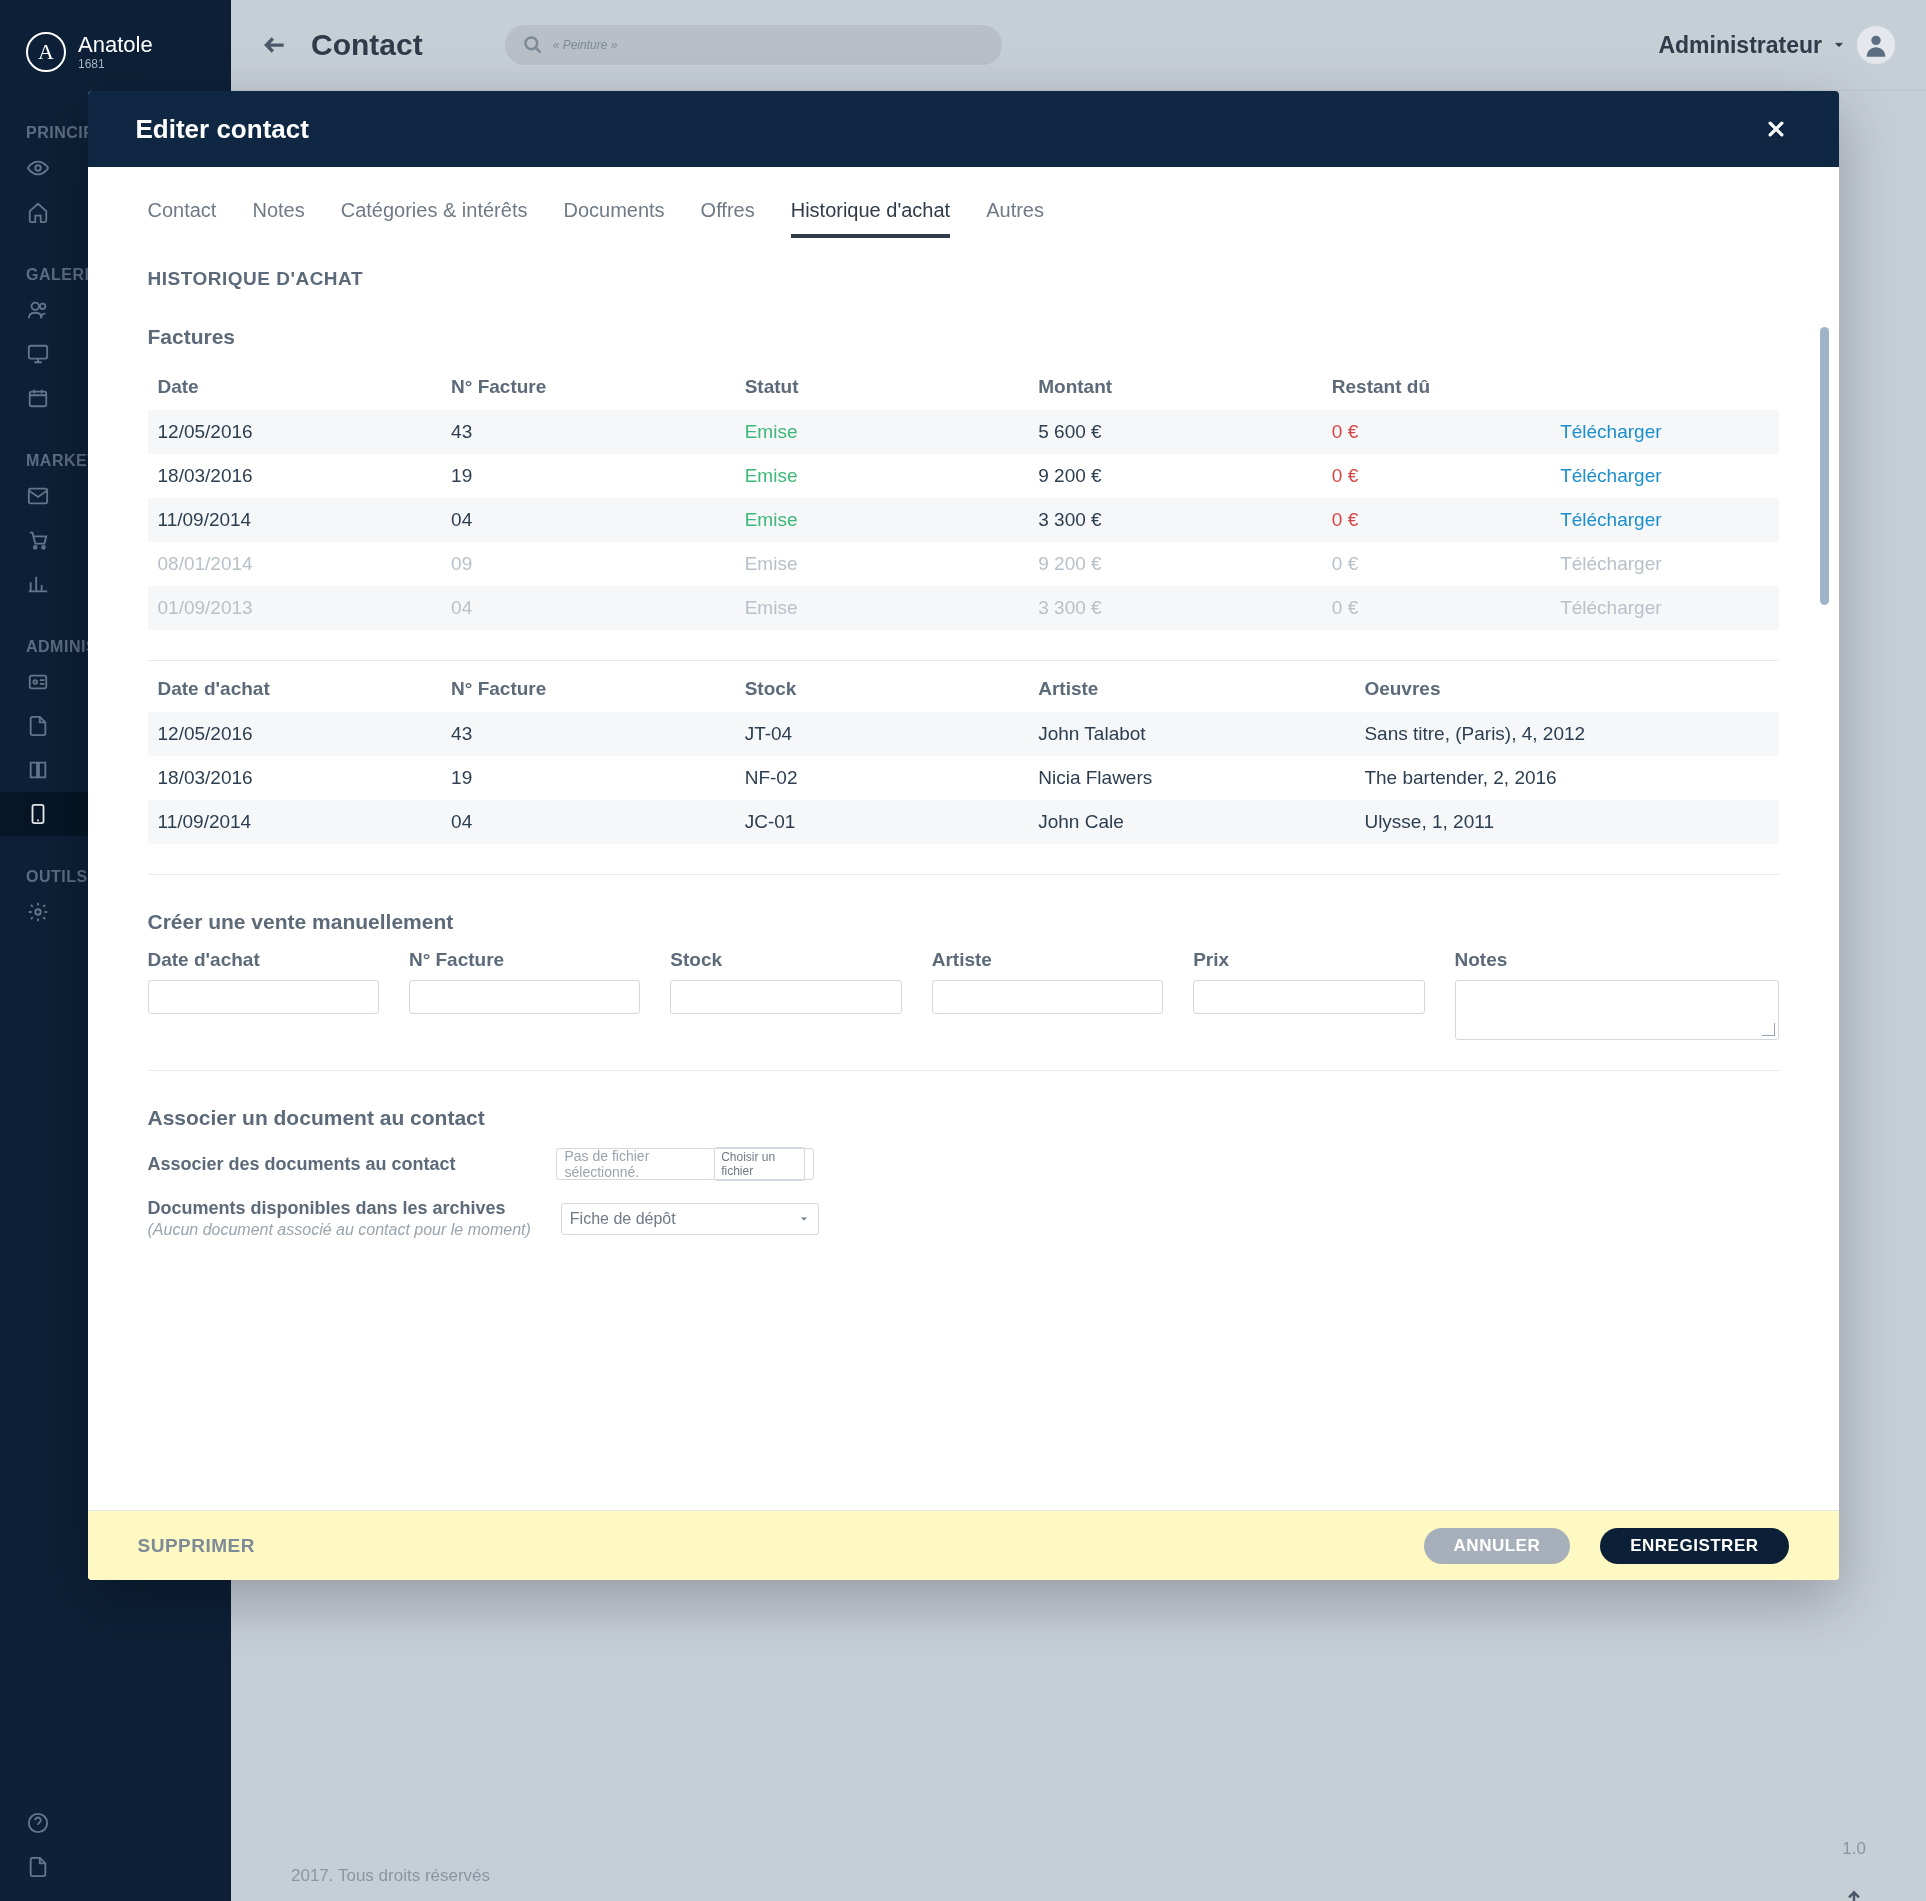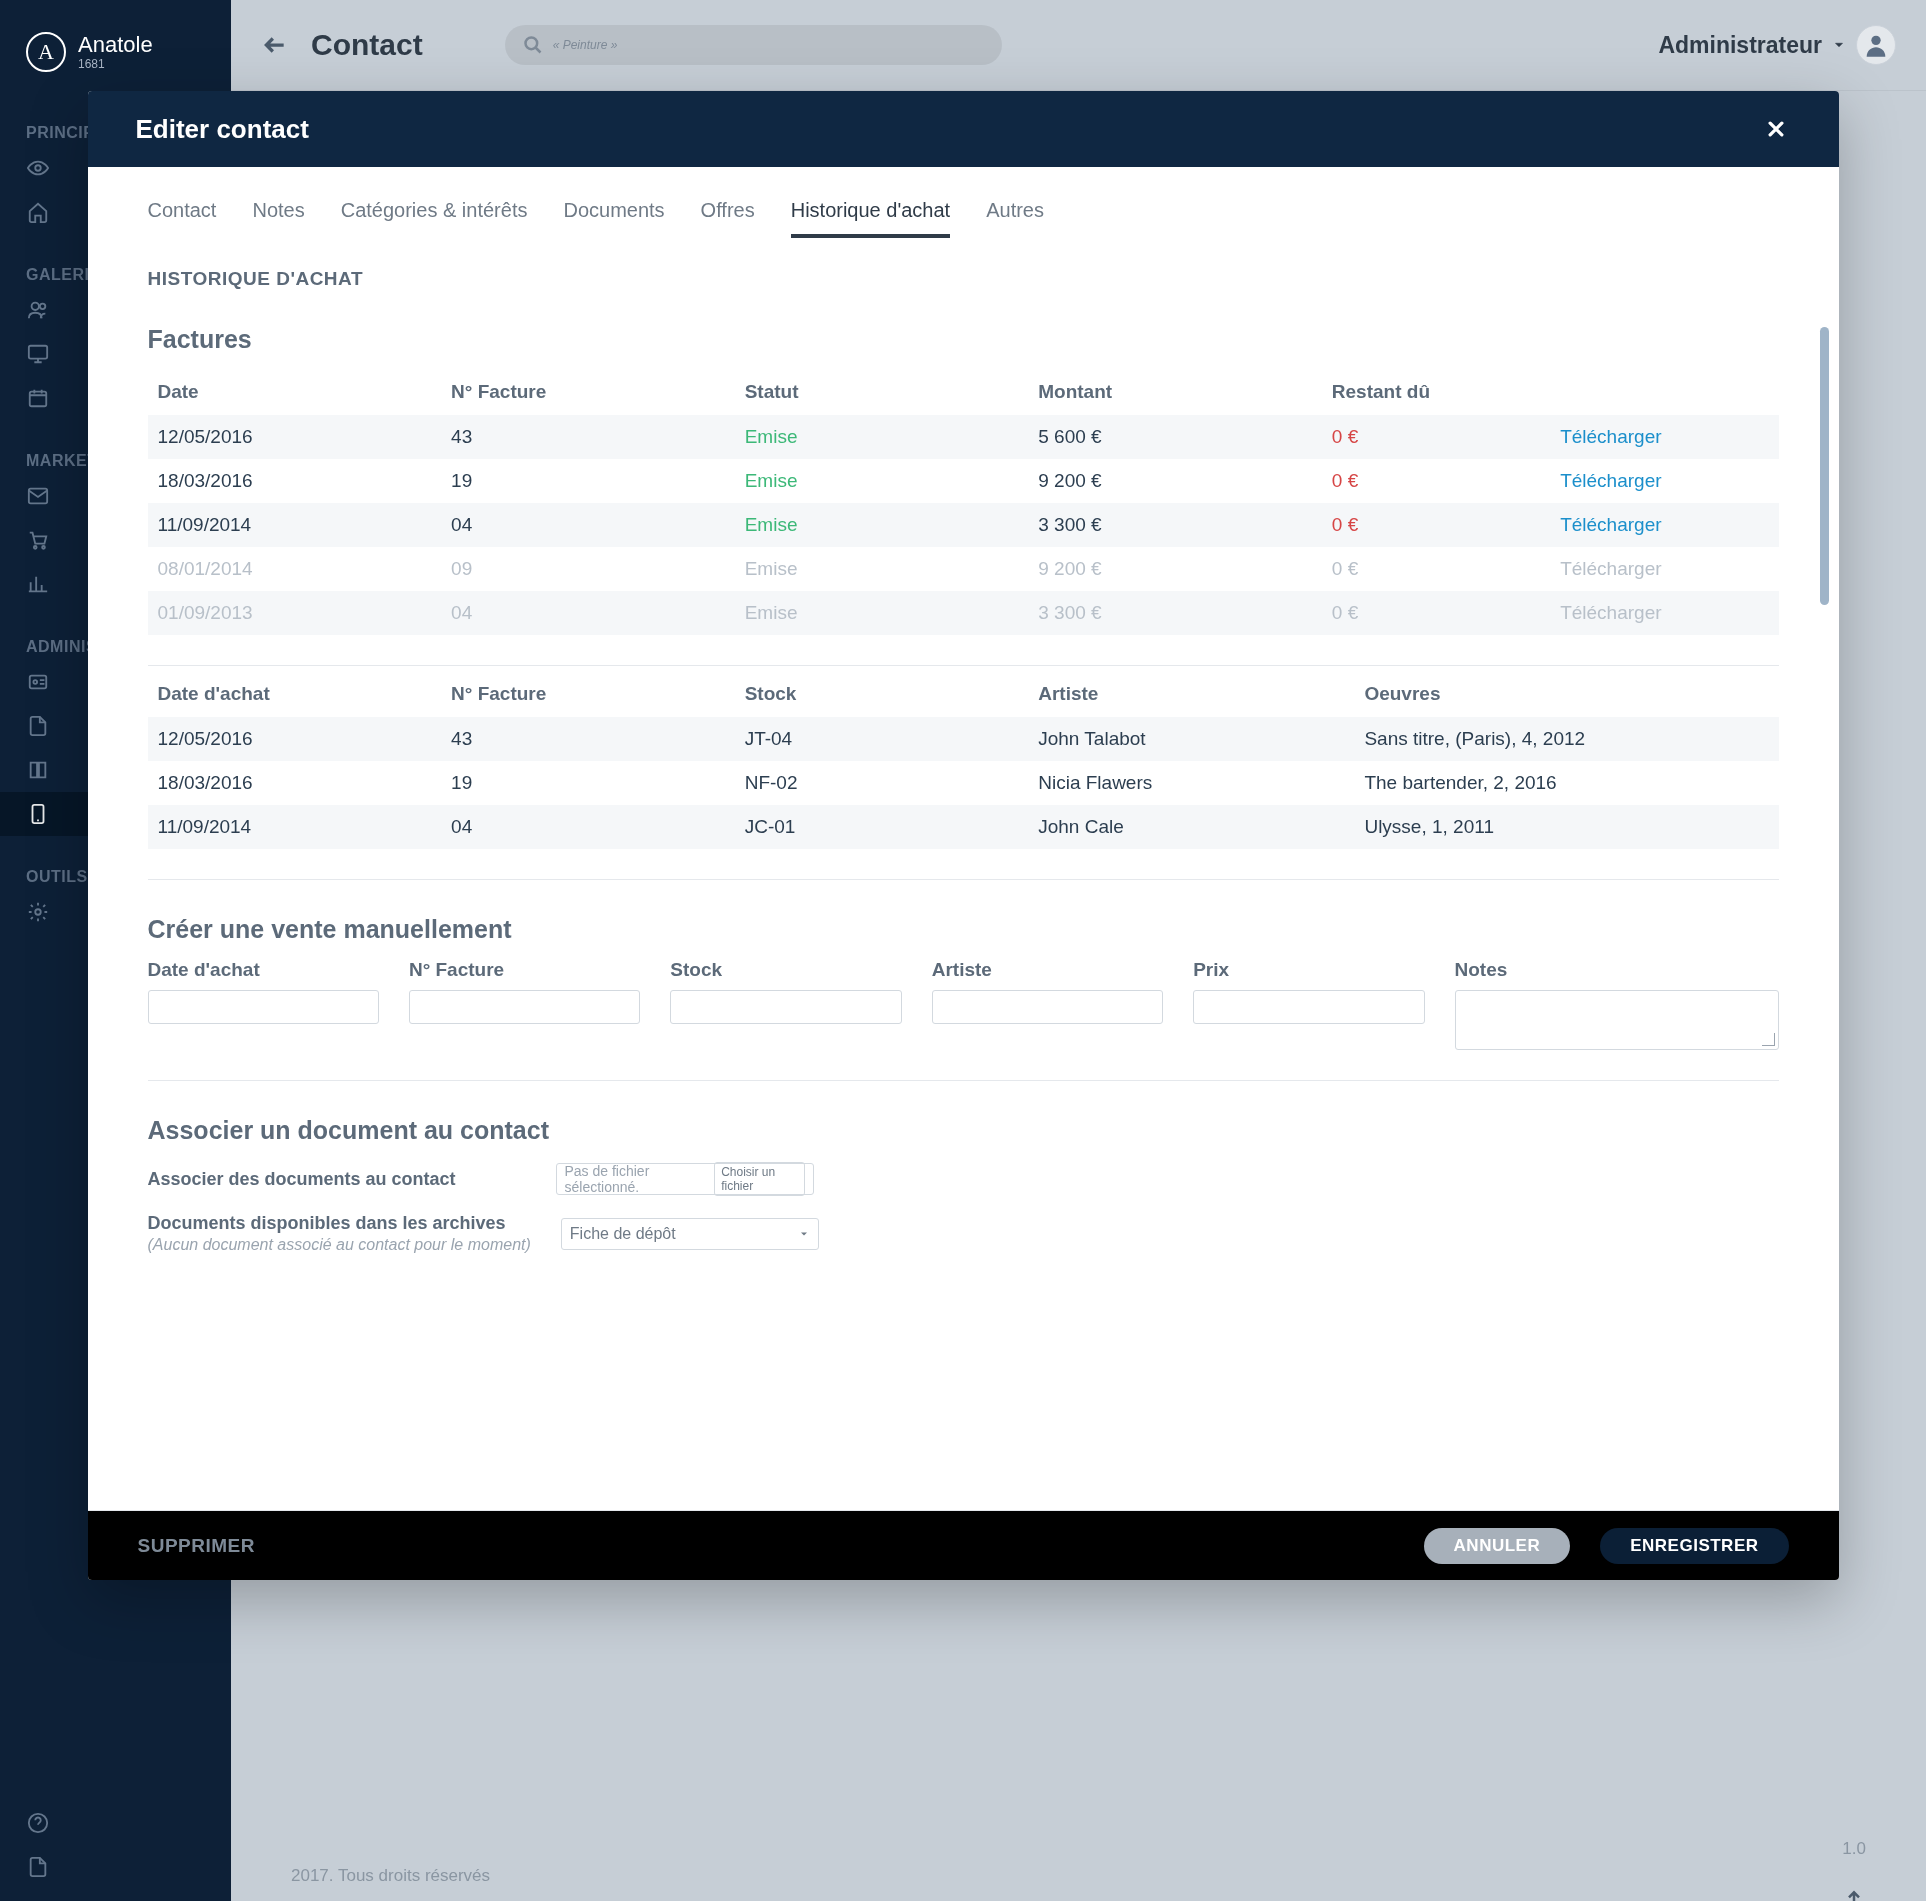--- a/index.html
+++ b/index.html
@@ -112,21 +112,21 @@
 
   .tabs{display:flex;gap:36px;padding:24px 60px 0 60px;border-bottom:none;}
   .tab{font-size:20px;color:#6F7A86;padding:8px 0 12px;cursor:pointer;}
   .tab.active{color:#2F3B48;border-bottom:4px solid #2F3B48;}
 
   .scrollbar{
     position:absolute;right:10px;top:89px;width:9px;height:278px;background:#9FB4C8;border-radius:4.5px;
   }
 
   h3.section-title{font-size:19px;font-weight:800;letter-spacing:0.5px;color:#5C6A79;margin:30px 0 15px;}
-  .sub-title{font-size:25px;font-weight:800;color:#5C6A79;margin:35px 0 15px;}
+  .sub-title{font-size:21px;font-weight:800;color:#5C6A79;margin:35px 0 15px;}
 
   table.data{width:100%;border-collapse:collapse;font-size:19px;}
   table.data thead th{text-align:left;font-weight:800;color:#5C6A79;padding:12px 10px;}
   table.data tbody td{padding:11px 10px;}
   table.data tbody tr:nth-child(odd){background:var(--row);}
   .status-green{color:var(--green);}
   .money-red{color:var(--red);}
   .dl-link{color:var(--link);text-align:left;}
   .row-disabled td{color:#B8C0C9 !important;}
   .row-disabled .dl-link{color:#B8C0C9;}
@@ -145,21 +145,21 @@
 
   .assoc-row{display:flex;align-items:center;gap:30px;margin-top:18px;}
   .assoc-label{width:378px;font-size:18px;font-weight:800;color:#5C6A79;}
   .assoc-note{font-size:16px;color:#9AA4AF;font-style:italic;font-weight:400;margin-top:2px;}
   .fileblock{display:flex;align-items:center;gap:10px;border:1px solid #D3D9DF;border-radius:3px;height:32px;padding:0 8px;font-size:14px;color:#9AA4AF;width:258px;justify-content:space-between;}
   .fileblock .choose{border:1px solid #D3D9DF;border-radius:3px;padding:2px 6px;font-size:12px;color:#6F7A86;}
   .select{display:flex;align-items:center;justify-content:space-between;border:1px solid #D3D9DF;border-radius:3px;height:32px;padding:0 8px;font-size:16px;color:#6F7A86;width:258px;}
   .select svg{width:12px;height:12px;fill:#6F7A86;}
 
   .modal-footer{
-    height:70px;border-top:1px solid var(--line);display:flex;align-items:center;padding:8px 50px;justify-content:space-between;background:#000000;
+    height:70px;border-top:1px solid var(--line);display:flex;align-items:center;padding:8px 50px;justify-content:space-between;background:#fef9c3;
   }
   .delete-link{font-size:19px;font-weight:800;letter-spacing:0.5px;color:#7E8A97;}
   .footer-actions{display:flex;gap:30px;}
   .btn{height:36px;border-radius:18px;padding:0 30px;display:inline-flex;align-items:center;justify-content:center;font-size:17px;font-weight:700;letter-spacing:0.5px;border:none;cursor:pointer;}
   .btn.cancel{background:var(--grey-btn);color:#fff;}
   .btn.save{background:var(--navy-dark);color:#fff;}
 </style>
 </head>
 <body>
 

